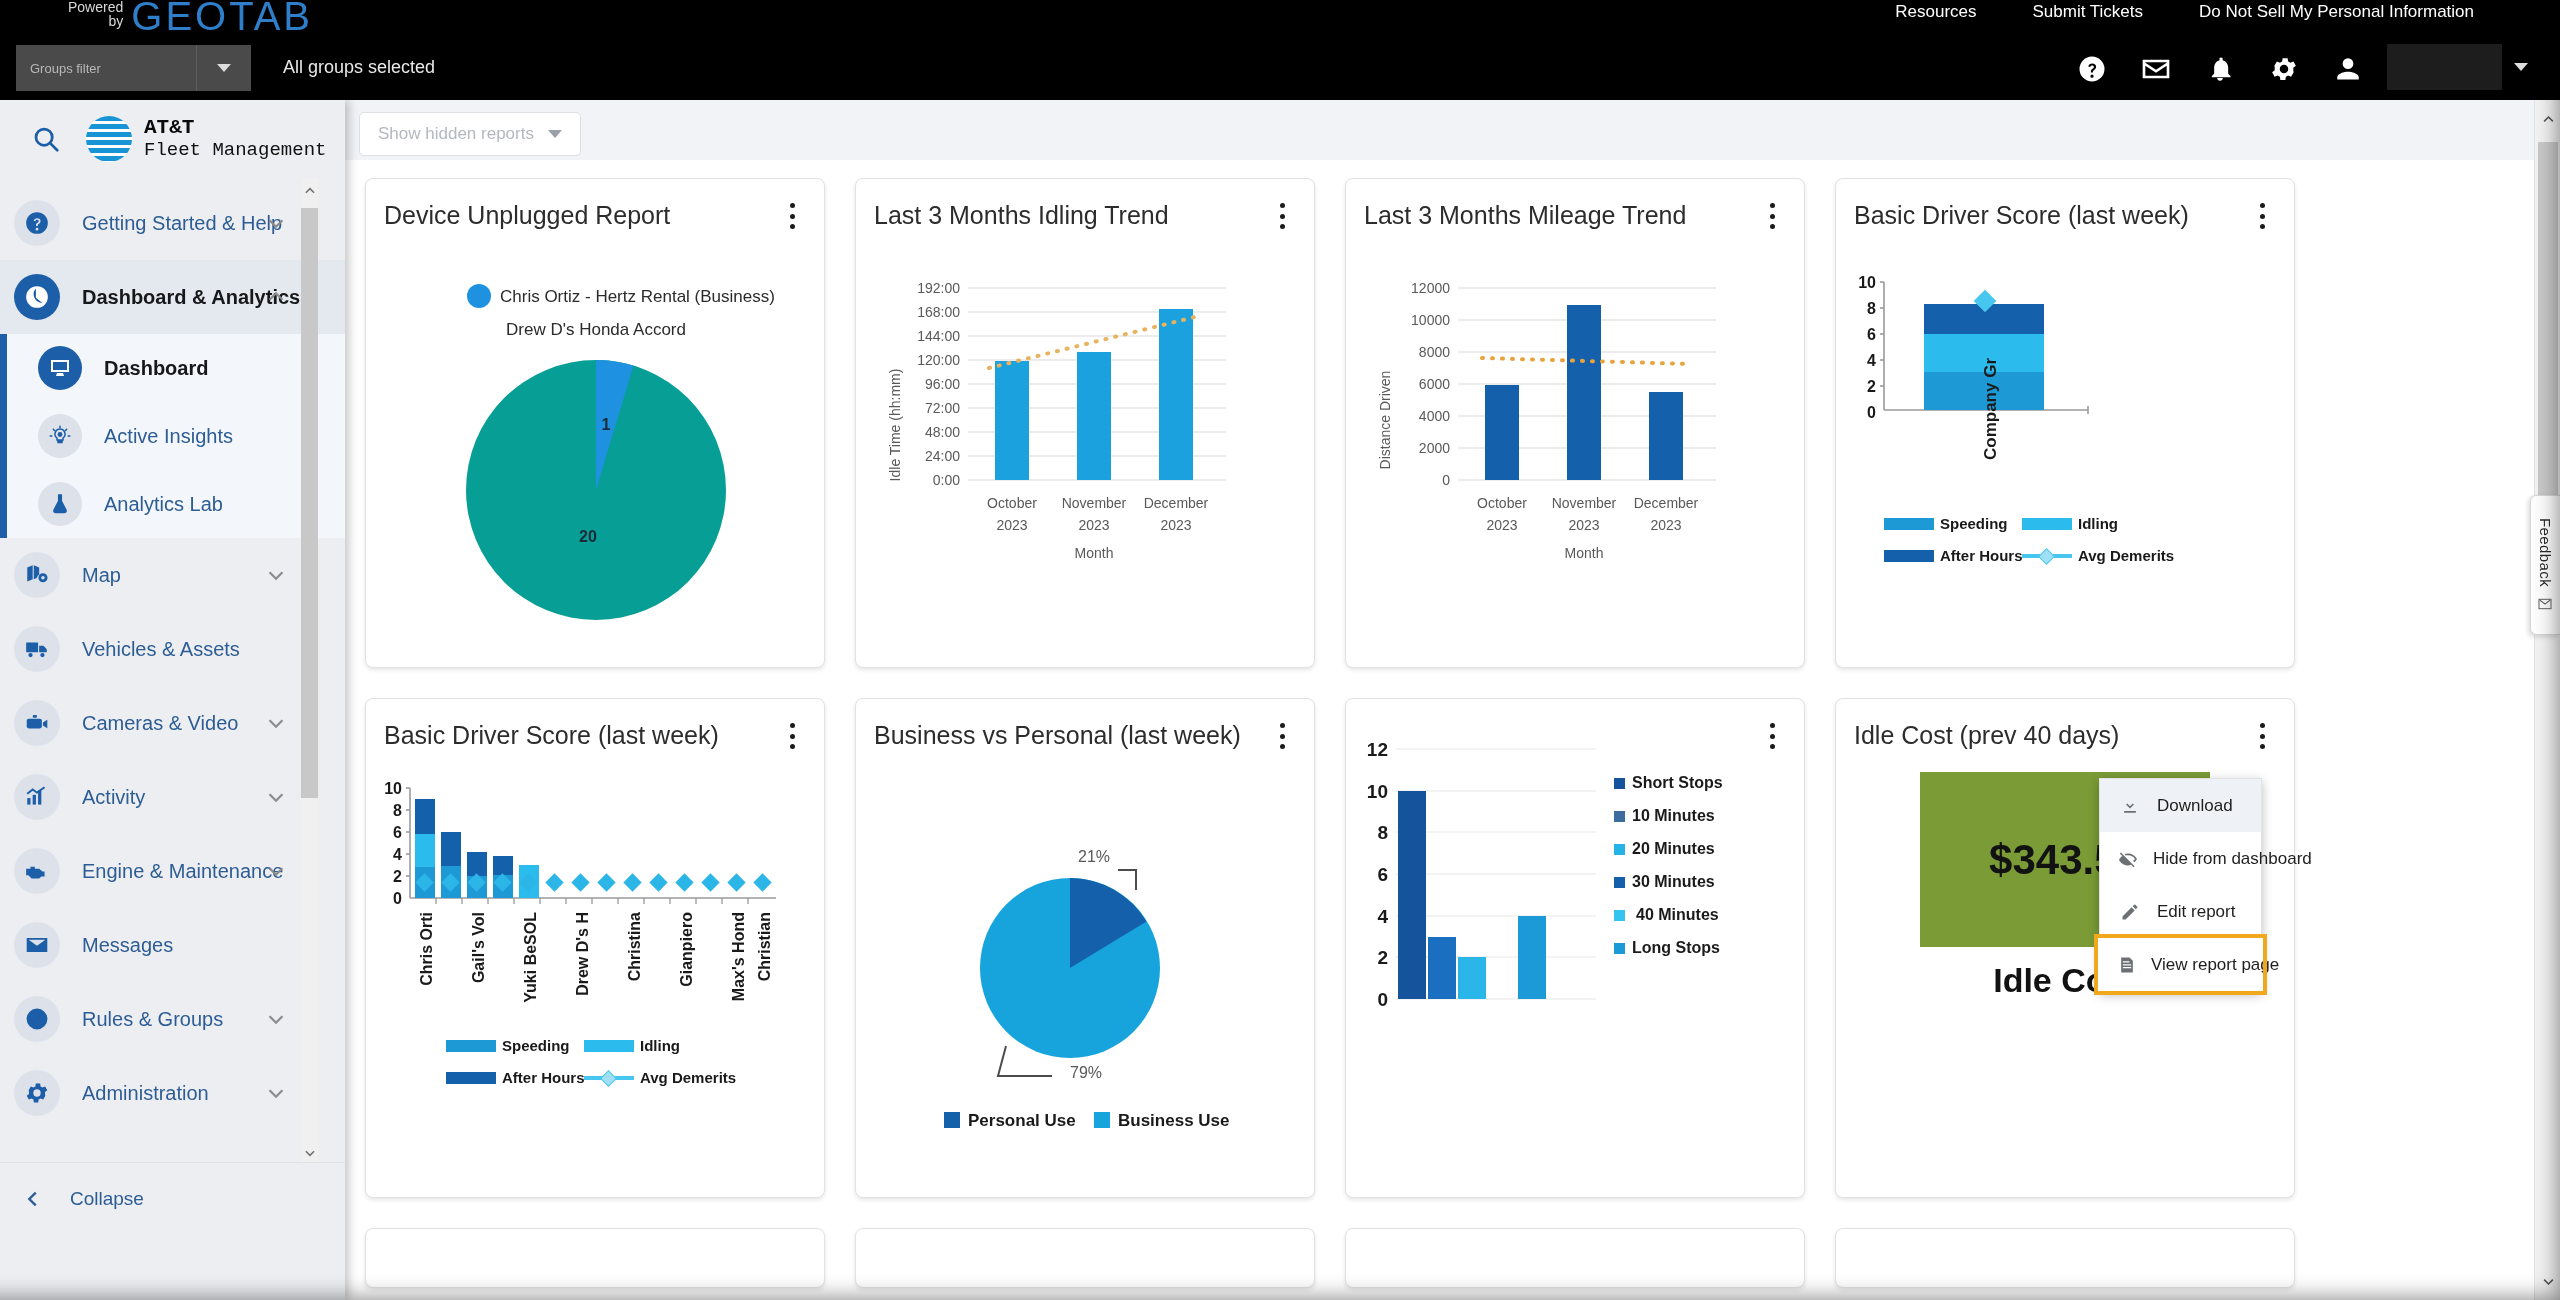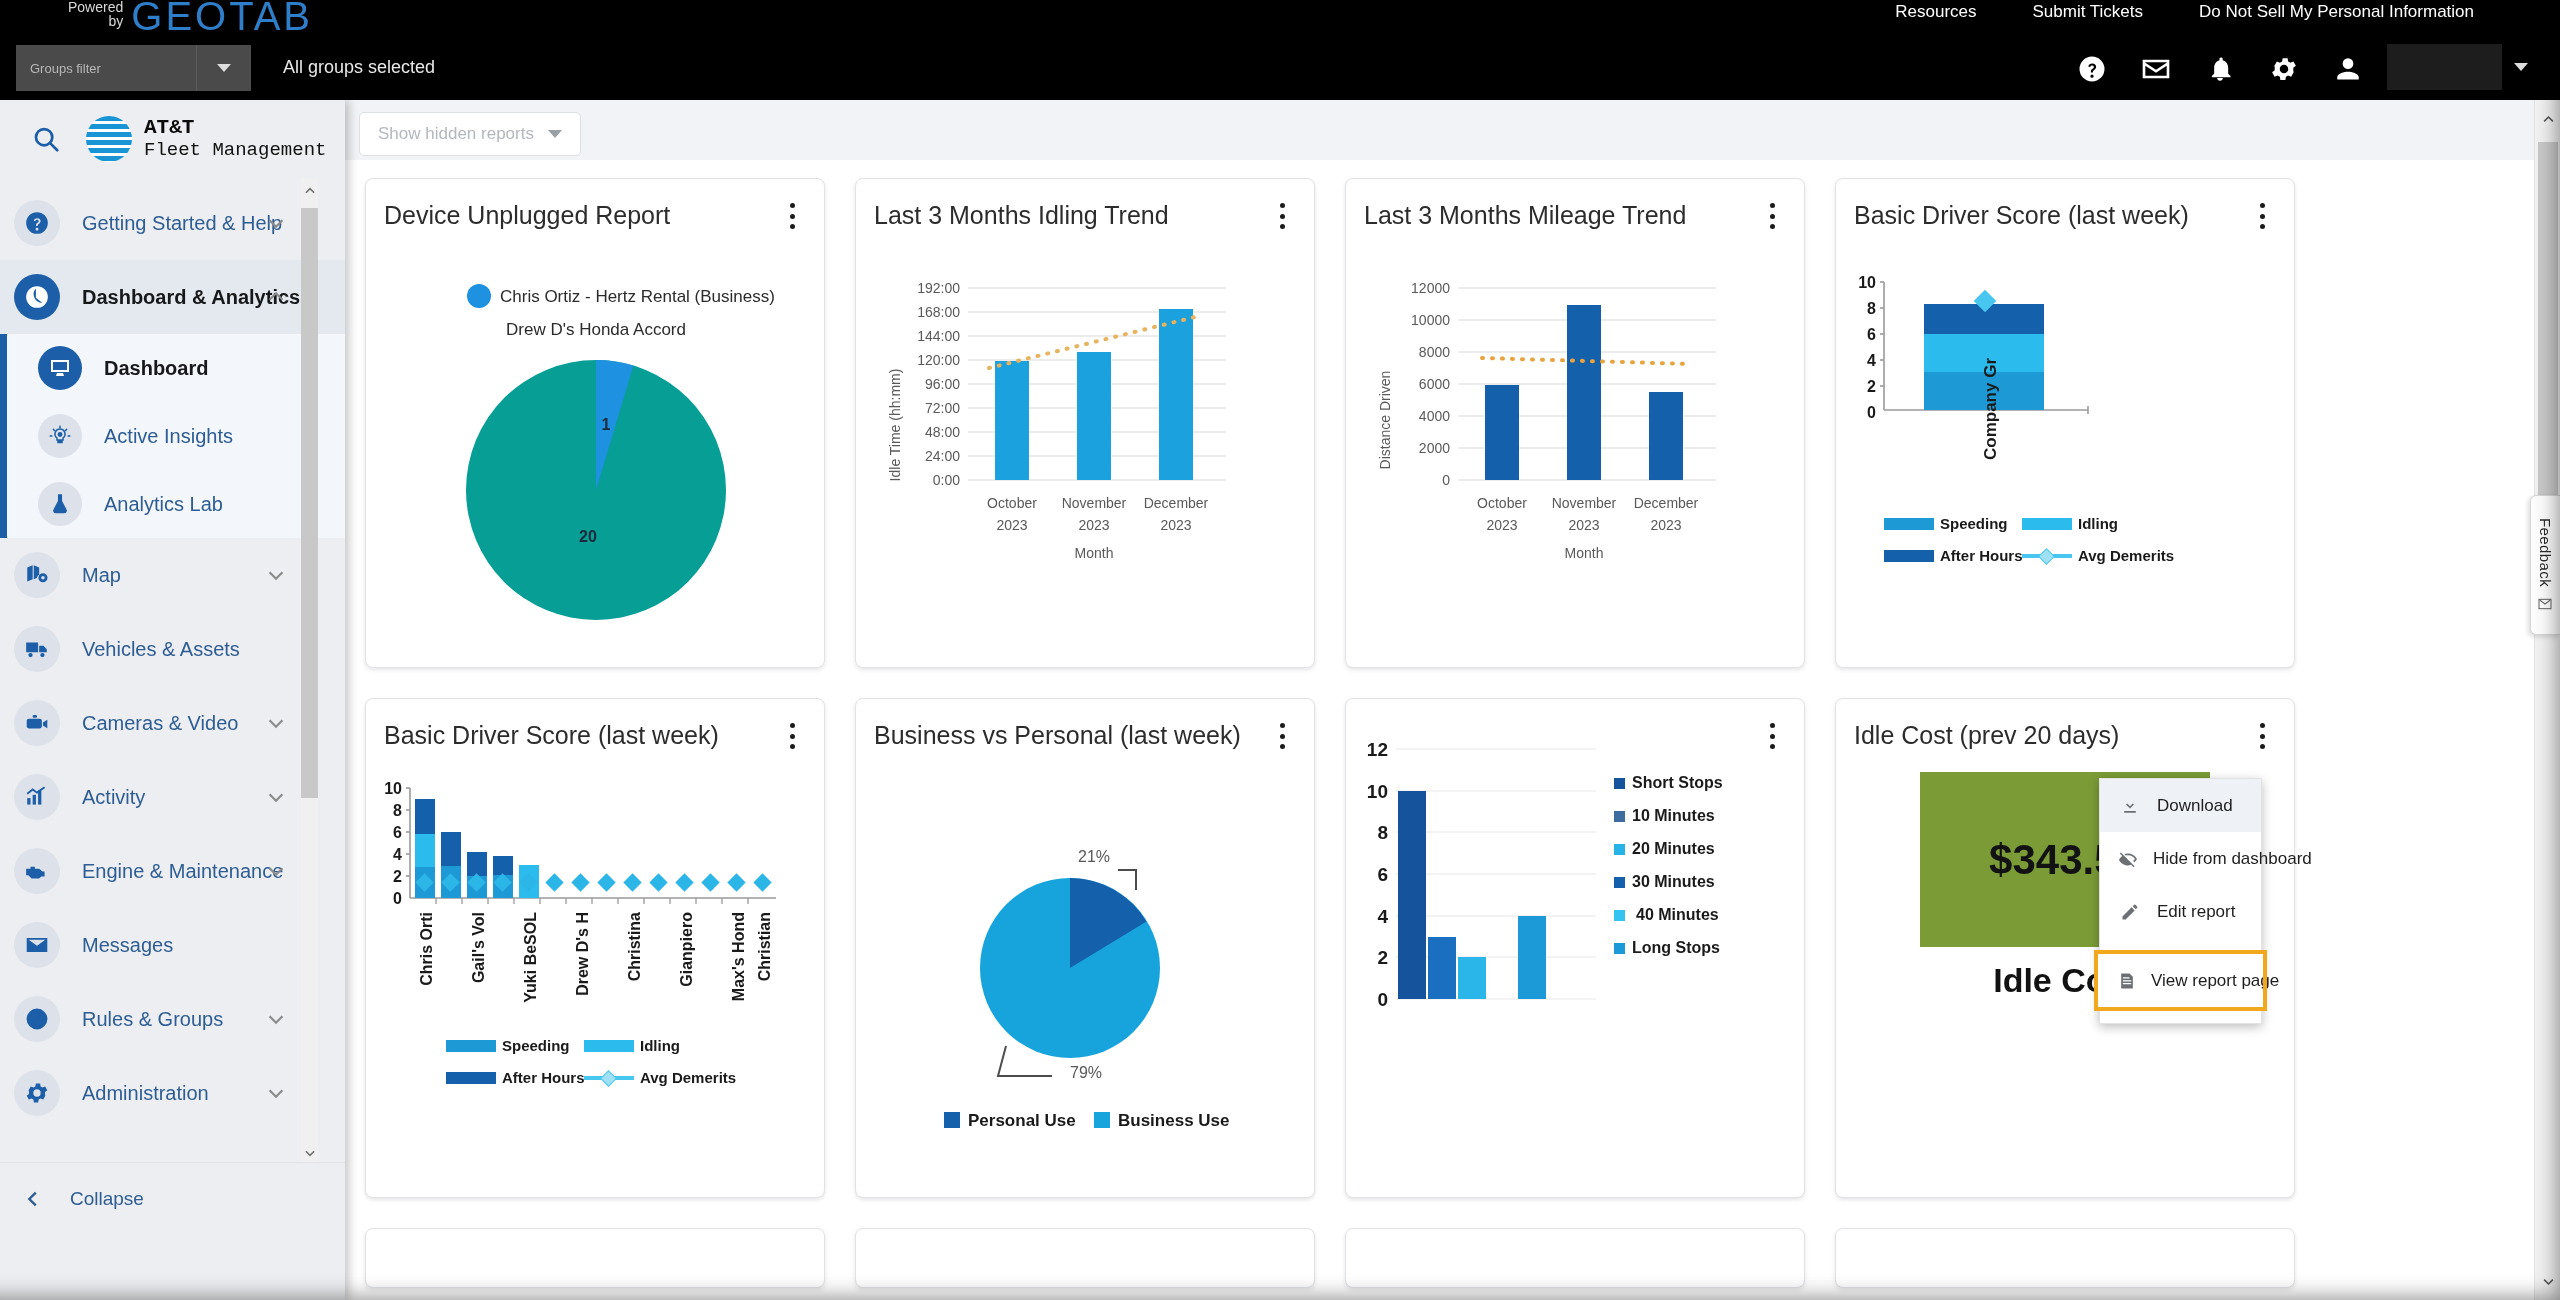--- a/index.html
+++ b/index.html
@@ -193,21 +193,21 @@
   }
   .ctx-item {
     display:flex; align-items:center; height:53px; padding-left:17px;
     font-size:17px; color:#1e1e1e; white-space:nowrap; cursor:pointer;
   }
   .ctx-item:first-child { background:#eef2f7; }
   .ctx-item .ci { width:26px; display:flex; align-items:center; justify-content:center; margin-right:14px; }
   .ctx-item .ci svg { fill:#6c7075; }
   .ctx-item.hl {
     outline:4px solid #f2a81d; background:#fff; position:relative; z-index:2;
-    margin:16px -2px; padding-left:19px;
+    margin:0 -2px; padding-left:19px;
   }
 
   
   .feedback {
     position:absolute; right:0; top:495px; width:30px; height:140px;
     background:#fdfdfd; border:1px solid #d6d6d6; border-right:none;
     border-radius:6px 0 0 6px; box-shadow:-2px 2px 5px rgba(0,0,0,0.14);
     display:flex; flex-direction:column; align-items:center; justify-content:center;
     z-index:55; cursor:pointer;
   }
@@ -869,21 +869,21 @@
                 <rect x="268" y="211" width="11" height="11" fill="#35c3f0"></rect>
                 <text class="lg" x="290" y="221" style="font-size:16px">40 Minutes</text>
                 <rect x="268" y="244" width="11" height="11" fill="#1c9ad8"></rect>
                 <text class="lg" x="286" y="254" style="font-size:16px">Long Stops</text>
               </g>
             </svg>
           </div>
         </div>
 
         <div class="card h2">
-          <div class="card-title">Idle Cost (prev 20 days)</div>
+          <div class="card-title">Idle Cost (prev 40 days)</div>
           <div class="kebab">
               <i></i>
               <i></i>
               <i></i>
             </div>
           <div class="chart-body idle-wrap">
             <div class="idle-box">
               <span class="idle-val">$343.59</span>
             </div>
             <div class="idle-cap">Idle Cost</div>

